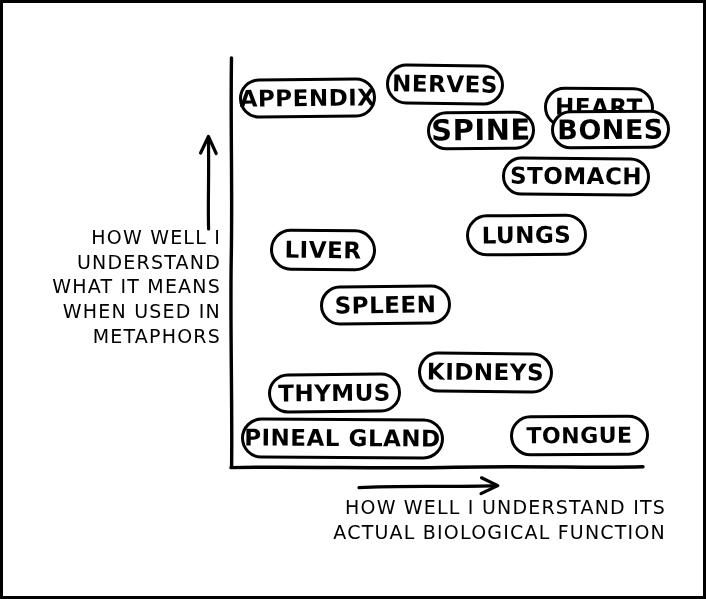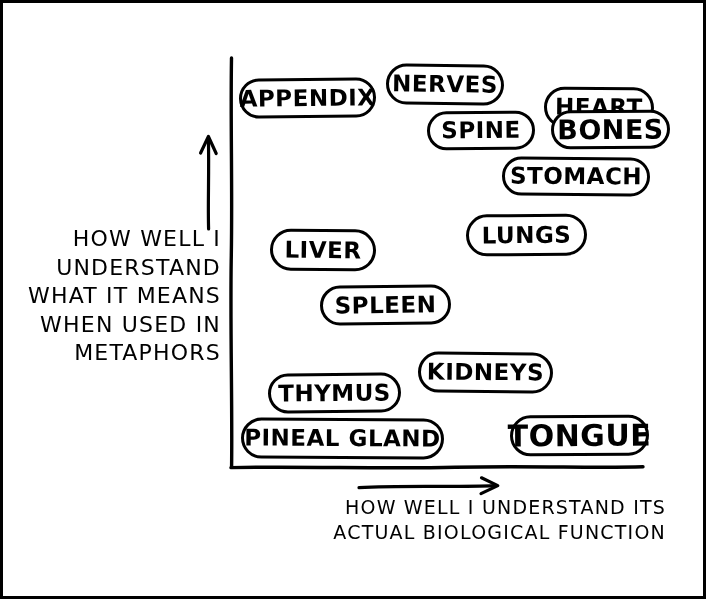--- a/index.html
+++ b/index.html
@@ -58,21 +58,21 @@
     text-transform: uppercase;
     letter-spacing: 1.2px;
     line-height: 1.30;
     white-space: pre-line;
   }
   #ylabel {
     left: 18px;
     top: 222px;
     width: 200px;
     text-align: right;
-    font-size: 22px;
+    font-size: 19px;
   }
   #xlabel {
     left: 183px;
     top: 492px;
     width: 480px;
     text-align: right;
     font-size: 19px;
   }
 </style>
 </head>
@@ -106,21 +106,21 @@
   <div class="axis-label" id="xlabel">HOW WELL I UNDERSTAND ITS
 ACTUAL BIOLOGICAL FUNCTION</div>
 
   <div id="points-layer">
       <div class="pill" style="left: 236px; top: 75px; width: 137px; height: 40px; font-size: 23px; transform: rotate(-0.6deg);">
         <span>APPENDIX</span>
       </div>
       <div class="pill" style="left: 383px; top: 61px; width: 118px; height: 41px; font-size: 23px; transform: rotate(0.8deg);">
         <span>NERVES</span>
       </div>
-      <div class="pill" style="left: 424px; top: 108px; width: 108px; height: 39px; font-size: 23px; transform: rotate(-0.5deg);">
+      <div class="pill" style="left: 424px; top: 108px; width: 108px; height: 39px; font-size: 29px; transform: rotate(-0.5deg);">
         <span>SPINE</span>
       </div>
       <div class="pill" style="left: 541px; top: 64px; width: 110px; height: 41px; font-size: 23px; transform: rotate(0.5deg); margin-top: 20px;">
         <span>HEART</span>
       </div>
       <div class="pill" style="left: 548px; top: 107px; width: 119px; height: 39px; font-size: 27px; transform: rotate(-0.4deg); text-align: center;">
         <span>BONES</span>
       </div>
       <div class="pill" style="left: 499px; top: 154px; width: 148px; height: 39px; font-size: 23px; transform: rotate(0.4deg);">
         <span>STOMACH</span>
@@ -136,18 +136,18 @@
       </div>
       <div class="pill" style="left: 415px; top: 349px; width: 135px; height: 41px; font-size: 23px; transform: rotate(0.5deg);">
         <span>KIDNEYS</span>
       </div>
       <div class="pill" style="left: 265px; top: 370px; width: 133px; height: 40px; font-size: 23px; transform: rotate(-0.5deg);">
         <span>THYMUS</span>
       </div>
       <div class="pill" style="left: 238px; top: 415px; width: 203px; height: 41px; font-size: 23px; transform: rotate(0.3deg);">
         <span>PINEAL GLAND</span>
       </div>
-      <div class="pill" style="left: 507px; top: 412px; width: 139px; height: 41px; font-size: 30px; transform: rotate(-0.4deg);">
+      <div class="pill" style="left: 507px; top: 412px; width: 139px; height: 41px; font-size: 22px; transform: rotate(-0.4deg);">
         <span>TONGUE</span>
       </div>
     </div>
 
 </div>
 
 </body></html>

